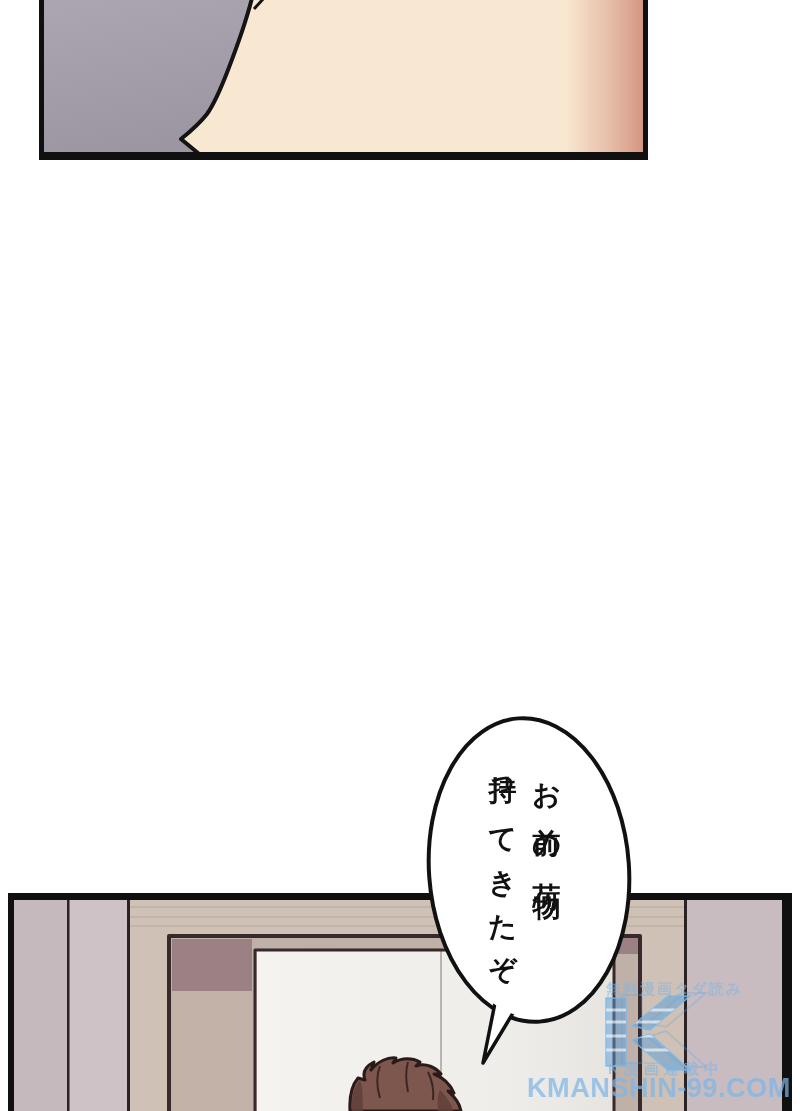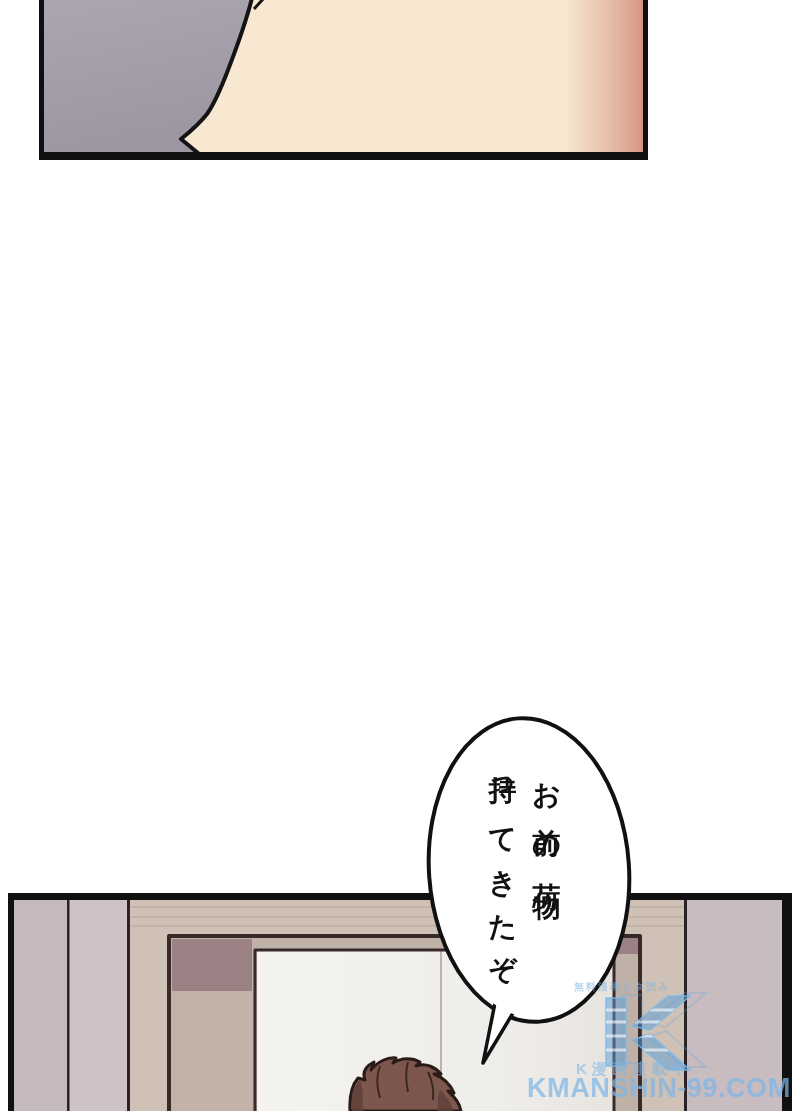--- a/index.html
+++ b/index.html
@@ -19,25 +19,25 @@
   .bubble-text .col{display:block;}
   .bubble-text .col-right{padding-top:10px;}
   
   .wm{position:absolute;color:#7cb6e6;font-weight:bold;pointer-events:none;}
   .wm-site{
     left:527px;top:1072px;font-size:28px;letter-spacing:0.5px;
     color:rgba(125,182,230,0.72);transform:scaleX(0.97);transform-origin:left;
     filter:blur(0.4px);white-space:nowrap;
   }
   .wm-tag-top{
-    left:574px;top:980px;font-size:10px;letter-spacing:2px;
+    left:606px;top:980px;font-size:15px;letter-spacing:2px;
     color:rgba(125,182,230,0.55);filter:blur(0.6px);white-space:nowrap;
   }
   .wm-tag-bottom{
-    left:576px;top:1060px;font-size:15px;letter-spacing:5px;
+    left:608px;top:1060px;font-size:15px;letter-spacing:5px;
     color:rgba(125,182,230,0.6);filter:blur(0.6px);white-space:nowrap;text-align:right;
   }
   .wm-logo{position:absolute;left:592px;top:978px;}
 </style>
 </head>
 <body>
 
 <div class="page">
 
   <svg class="artwork" width="800" height="1111" viewBox="0 0 800 1111">

